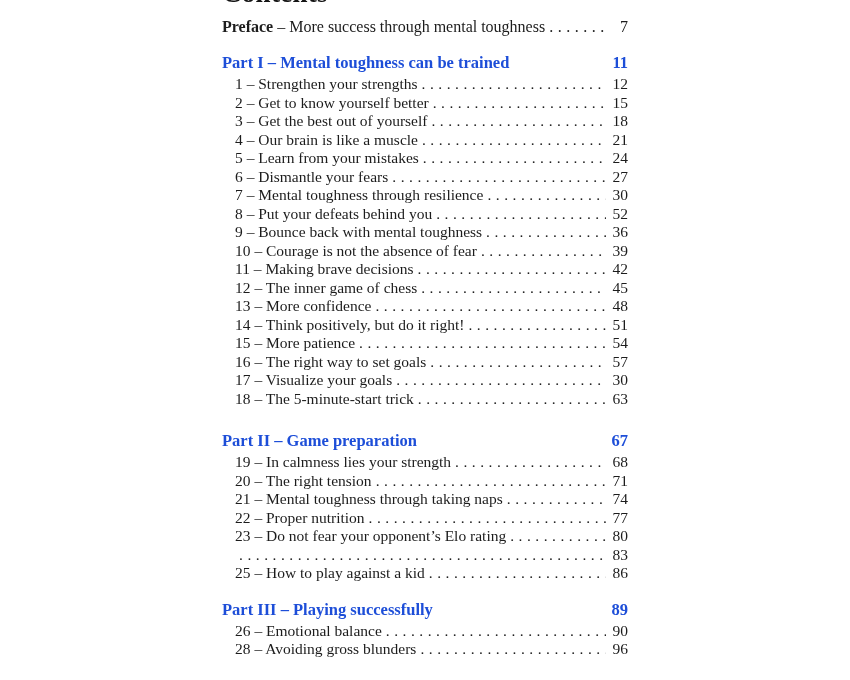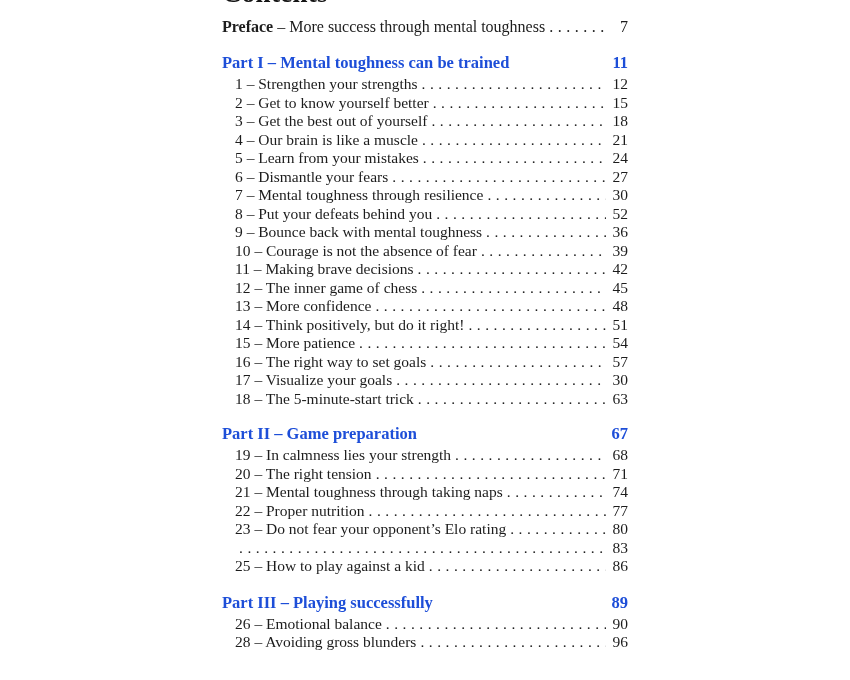--- a/index.html
+++ b/index.html
@@ -35,21 +35,21 @@
   }
   .row {
     display: flex;
     align-items: baseline;
   }
   .preface-row {
     font-size: 16px;
     line-height: 19px;
   }
   .bold { font-weight: 700; }
-  .part-section { margin-top: 16px; }
+  .part-section { margin-top: 23px; }
   #parts .part-section:nth-child(1) { margin-top: 17px; }
   #parts .part-section:nth-child(3) { margin-top: 17px; }
   .part-heading {
     font-weight: 700;
     font-size: 16.5px;
     line-height: 20px;
     margin-bottom: 2px;
     color: #1d4ed8;
   }
   .entries { }

